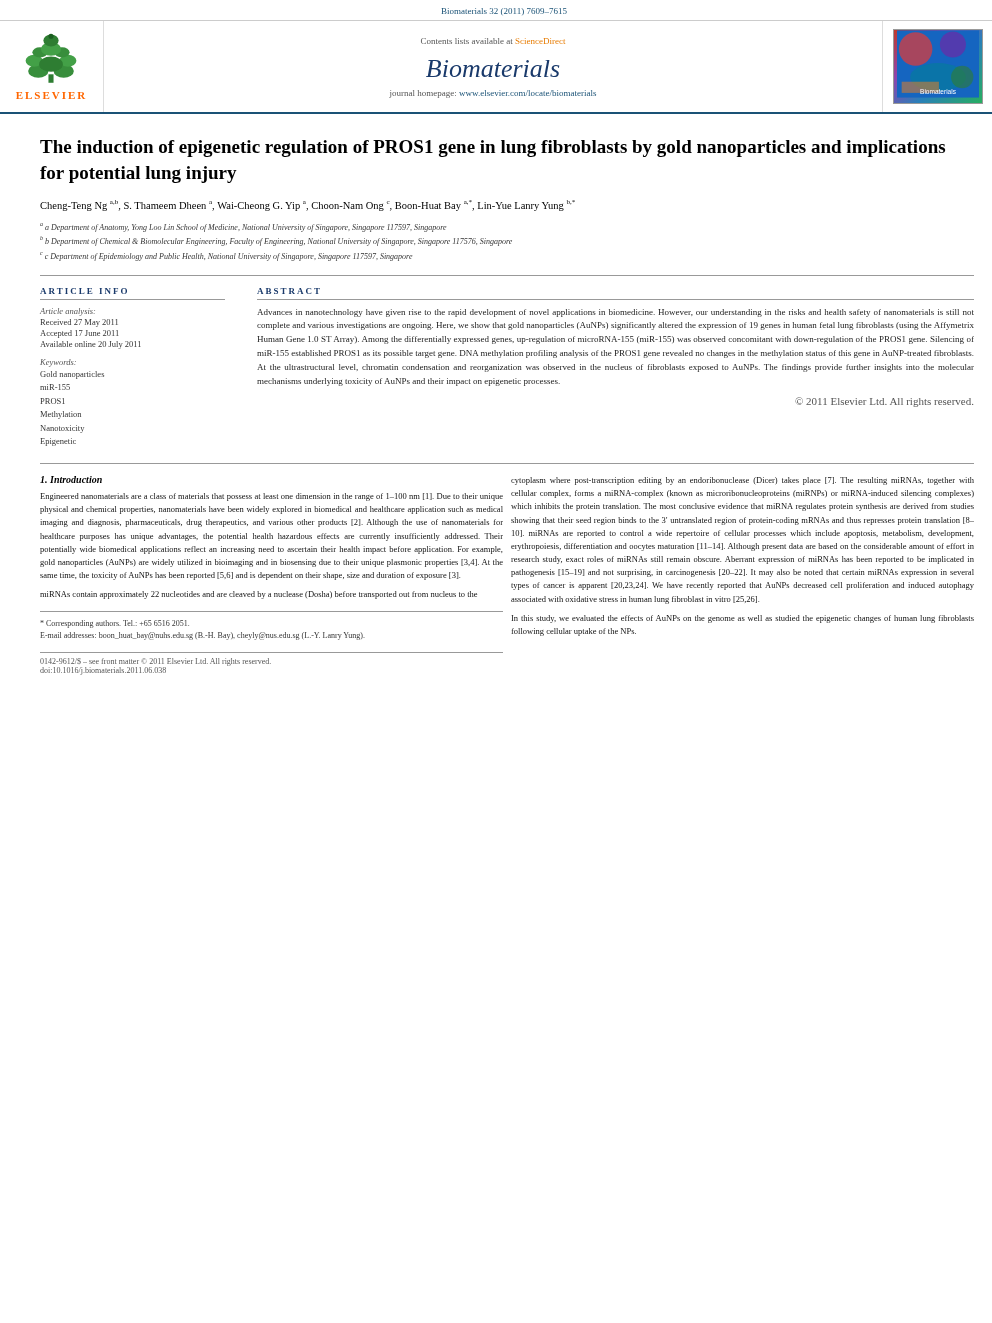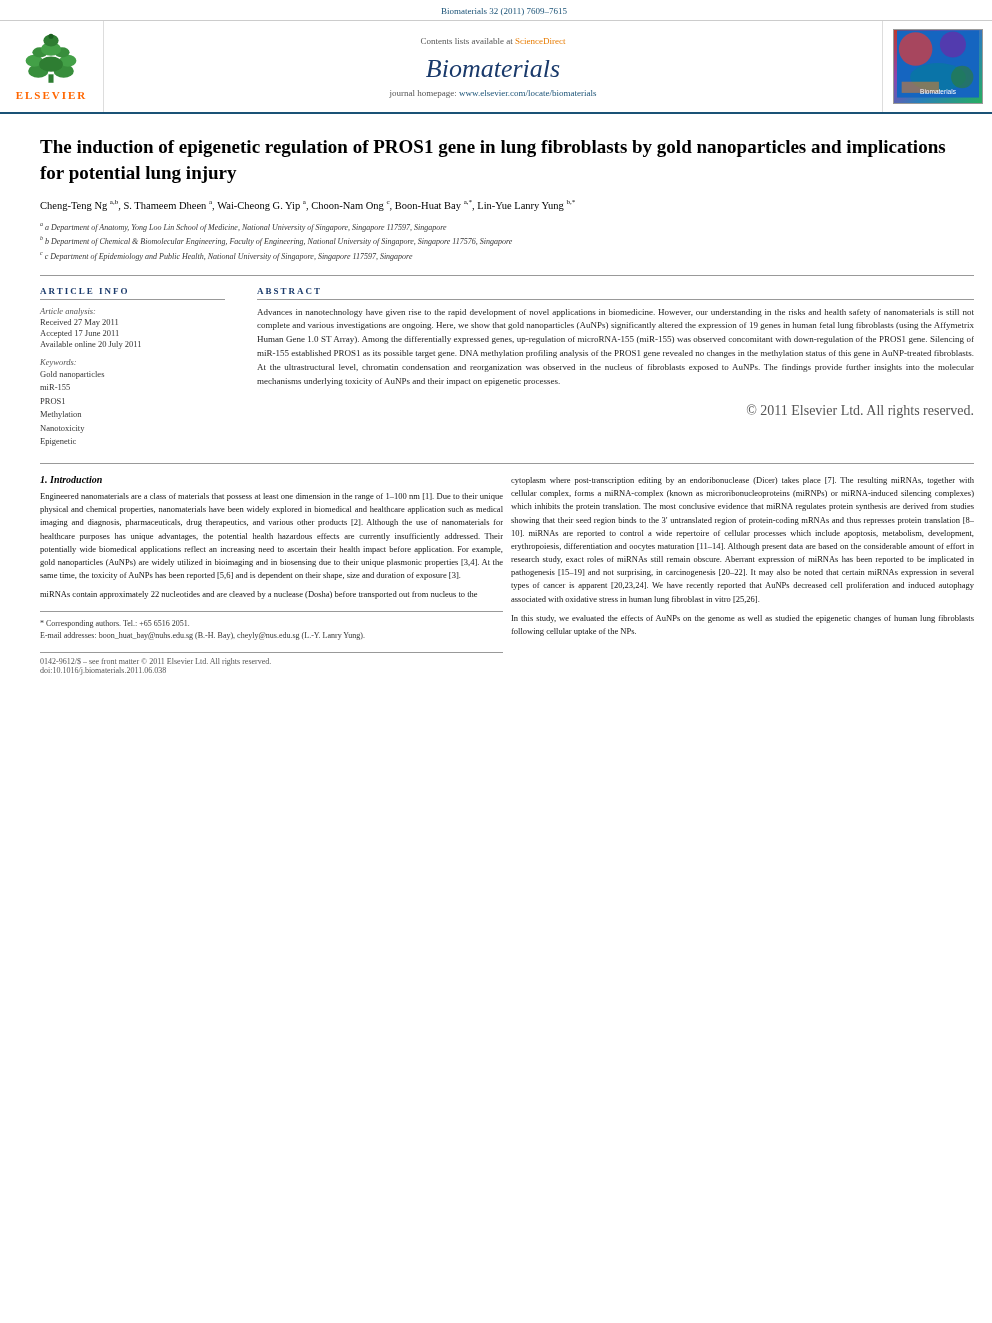--- a/index.html
+++ b/index.html
@@ -217,23 +217,23 @@
 
     .abstract-text {
       font-size: 9px;
       line-height: 1.55;
       text-align: justify;
       color: #222;
     }
 
     .copyright-line {
       text-align: right;
-      font-size: 14px;
+      font-size: 11px;
       color: #555;
-      margin-top: 14px;
+      margin-top: 6px;
     }
 
     
     .main-content {
       display: flex;
       gap: 8px;
       margin-top: 8px;
     }
 
     .main-col-left {

